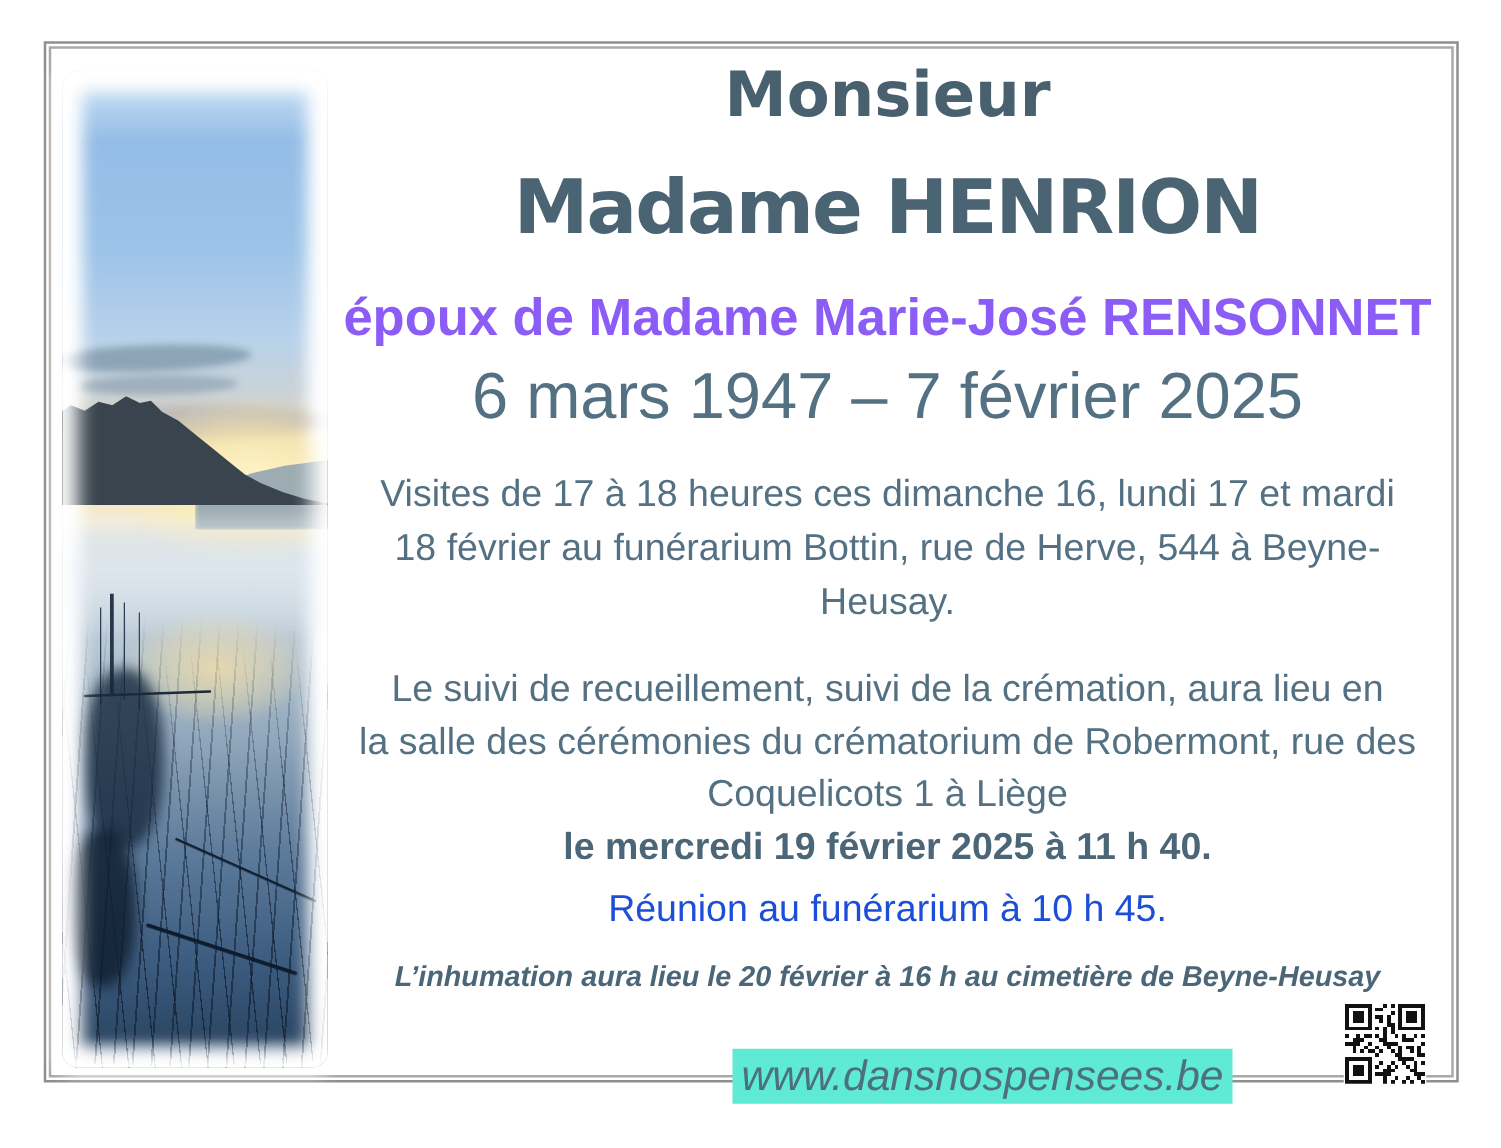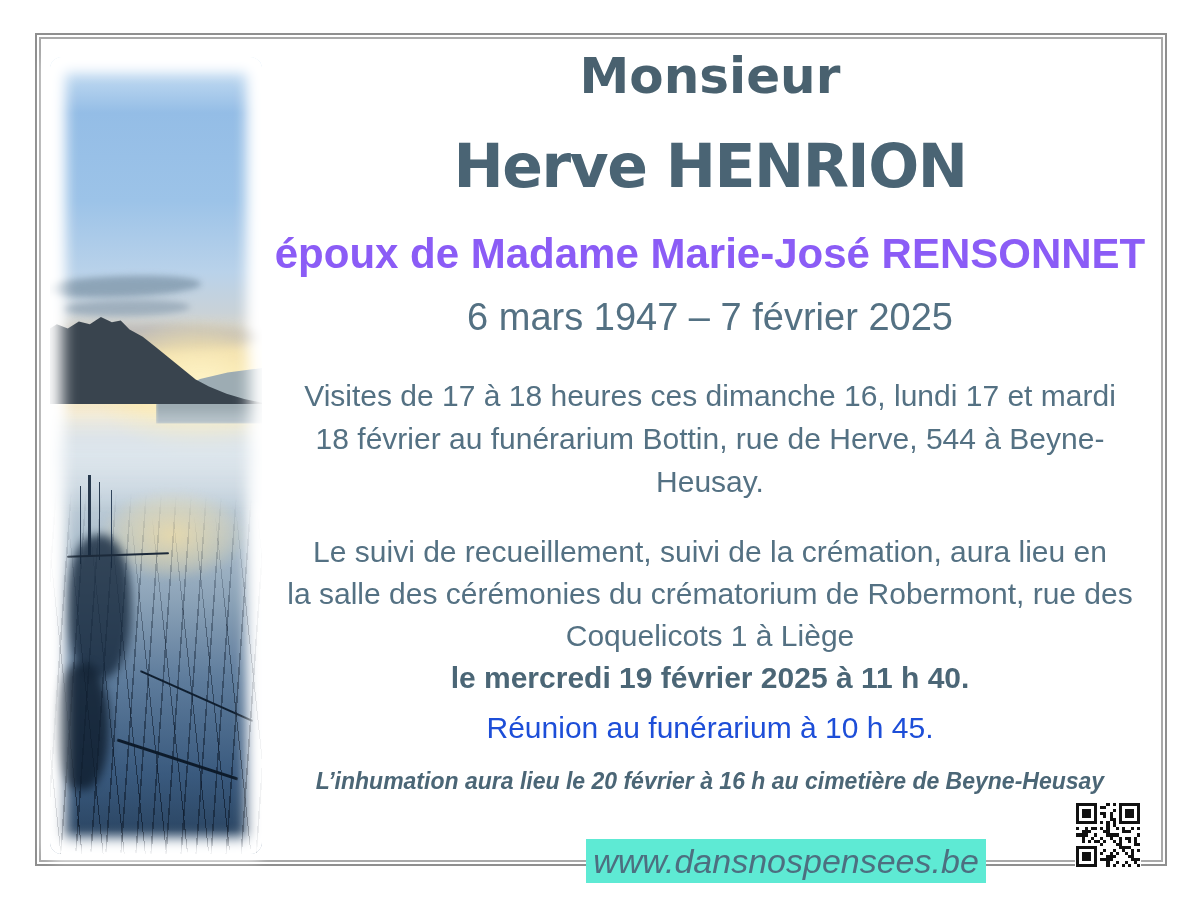--- a/index.html
+++ b/index.html
@@ -77,21 +77,21 @@
   .photo .vignette{left:0;top:0;width:100%;height:100%;
         box-shadow:inset 0 0 16px 12px #ffffff;border-radius:12px;}
   
   .content{position:absolute;left:255px;top:0;width:910px;height:100%;z-index:3;}
   .content > div{position:absolute;left:0;width:100%;text-align:center;}
   .salutation{top:46px;font-family:"DejaVu Sans",sans-serif;font-weight:bold;
         font-size:50px;line-height:60px;color:#49616f;}
   .name{top:130px;font-family:"DejaVu Sans",sans-serif;font-weight:bold;
         font-size:60px;line-height:72px;letter-spacing:-1.5px;color:#4a6474;}
   .epoux{top:229px;font-weight:bold;font-size:42px;line-height:50px;color:#8b5cf6;}
-  .dates{top:294px;font-size:38px;line-height:46px;color:#547183;}
+  .dates{top:294px;font-size:52px;line-height:46px;color:#547183;}
   .para{color:#547183;font-size:30px;}
   .para .pline{line-height:43px;white-space:nowrap;}
   .visits{top:374px;}
   .ceremony{top:531px;}
   .ceremony .pline{line-height:42px;}
   .bold-line{font-weight:bold;font-size:30px;color:#4b6676;}
   .meeting{top:706px;font-size:30px;line-height:44px;color:#1d4ed8;}
   .burial{top:765px;font-weight:bold;font-style:italic;font-size:23px;line-height:32px;
         color:#4b6676;white-space:nowrap;}
   
@@ -126,21 +126,21 @@
     <div class="layer clump1"></div>
     <div class="layer clump2"></div>
     <div class="layer stick"></div>
     <div class="layer branch1"></div>
     <div class="layer branch2"></div>
     <div class="layer vignette"></div>
   </div>
 
   <div class="content">
     <div class="salutation">Monsieur</div>
-    <div class="name">Herve HENRION</div>
+    <div class="name">Madame HENRION</div>
     <div class="epoux">époux de Madame Marie-José RENSONNET</div>
     <div class="dates">6 mars 1947 – 7 février 2025</div>
 
     <div class="para visits">
       <div class="pline">Visites de 17 à 18 heures ces dimanche 16, lundi 17 et mardi</div>
       <div class="pline">18 février au funérarium Bottin, rue de Herve, 544 à Beyne-</div>
       <div class="pline">Heusay.</div>
     </div>
 
     <div class="para ceremony">

